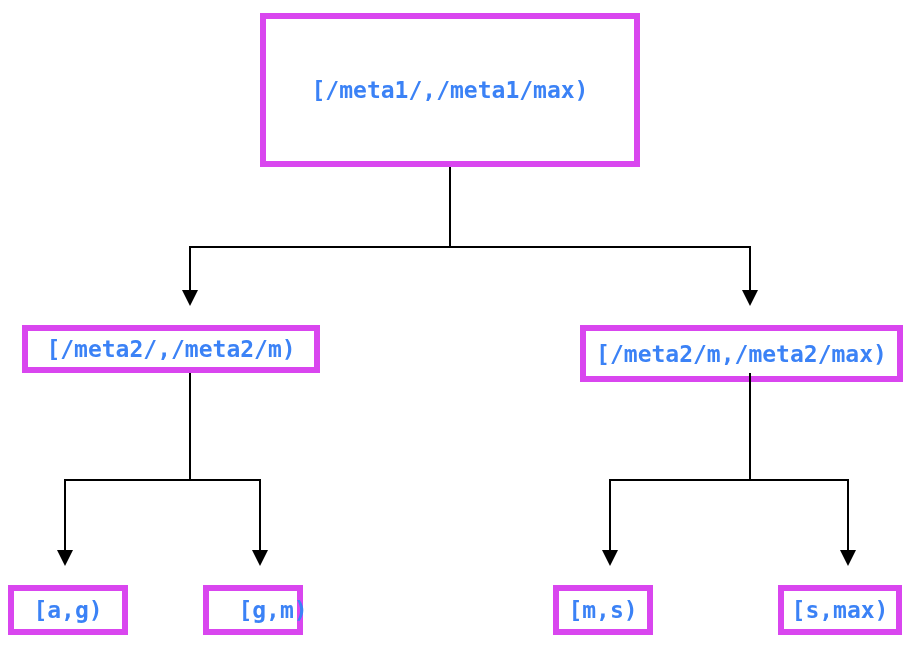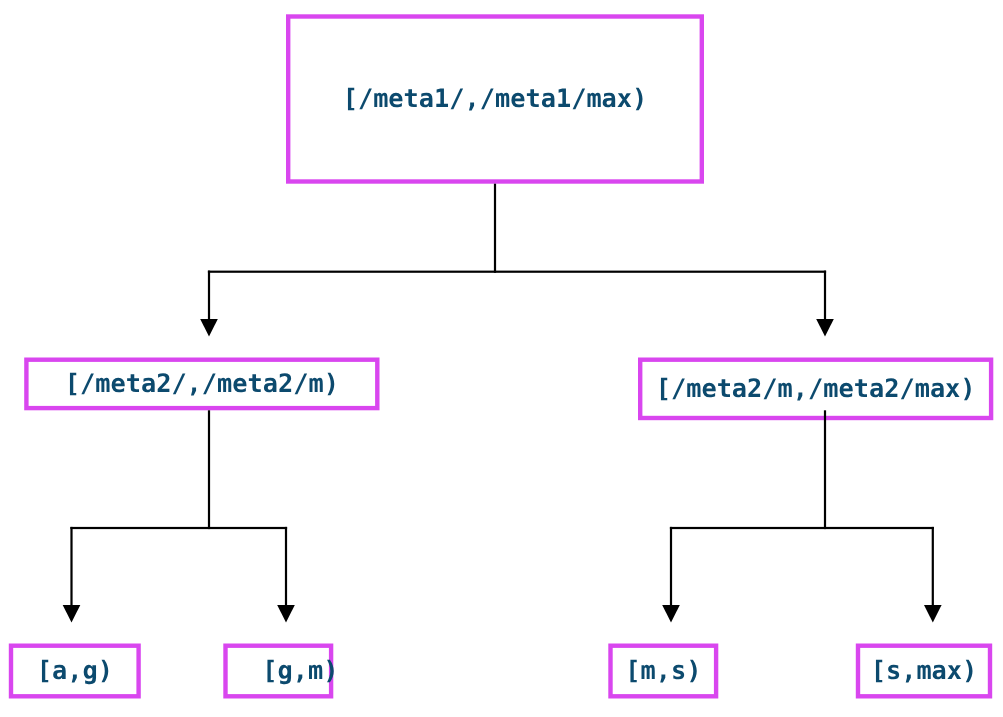--- a/index.html
+++ b/index.html
@@ -10,33 +10,33 @@
   .canvas {
     position: relative;
     width: 912px;
     height: 652px;
     background: #ffffff;
     font-family: "DejaVu Sans Mono", "Liberation Mono", monospace;
     overflow: hidden;
   }
   .node {
     position: absolute;
-    border: 4px solid #d946ef;
+    border: 6px solid #d946ef;
     background: #ffffff;
     display: flex;
     align-items: center;
     justify-content: center;
     font-size: 23px;
     font-weight: bold;
-    color: #0c4a6e;
+    color: #3b82f6;
     white-space: nowrap;
     box-sizing: border-box;
   }
   .node-root      { left: 260px; top: 13px;  width: 380px; height: 154px; }
-  .node-mid-left  { left: 22px;  top: 325px; width: 323px; height: 48px; }
+  .node-mid-left  { left: 22px;  top: 325px; width: 298px; height: 48px; }
   .node-mid-right { left: 580px; top: 325px; width: 323px; height: 57px; }
   .node-leaf-ag   { left: 8px;   top: 585px; width: 120px; height: 50px; }
   .node-leaf-gm   { left: 203px; top: 585px; width: 100px; height: 50px; padding-left: 40px; }
   .node-leaf-ms   { left: 553px; top: 585px; width: 100px; height: 50px; }
   .node-leaf-smax { left: 778px; top: 585px; width: 124px; height: 50px; }
 
   .line {
     position: absolute;
     background: #000000;
   }

